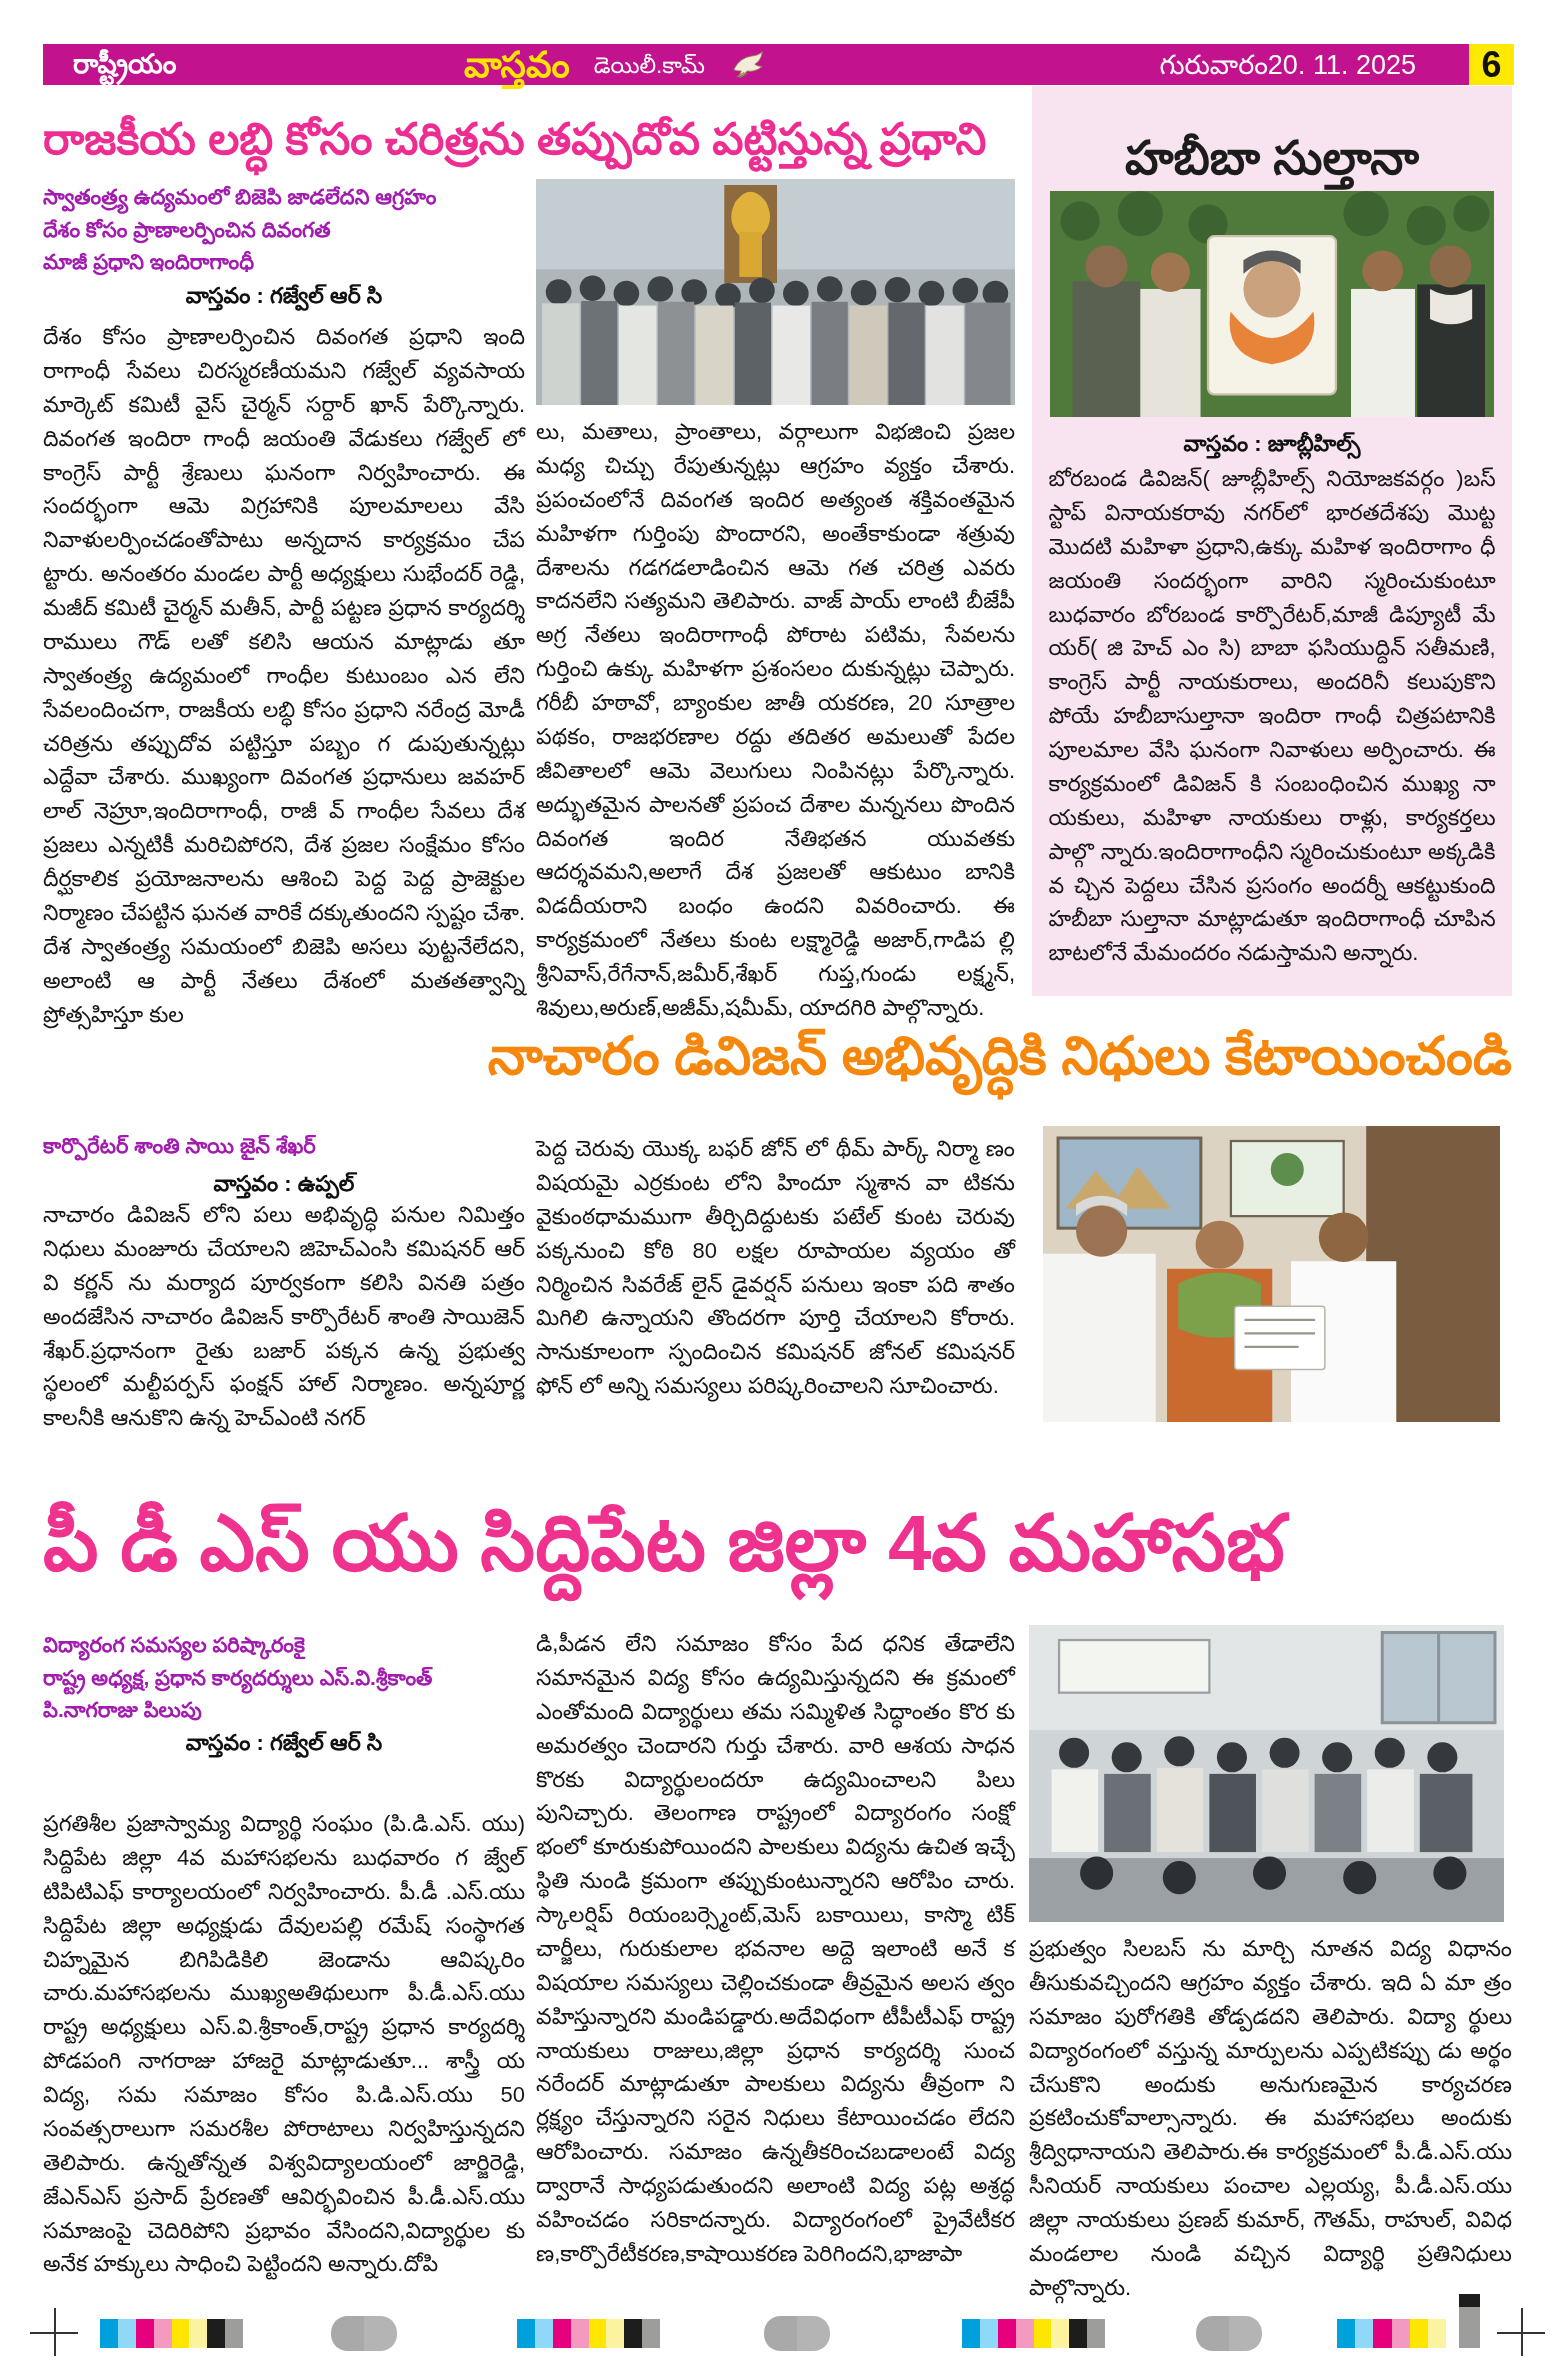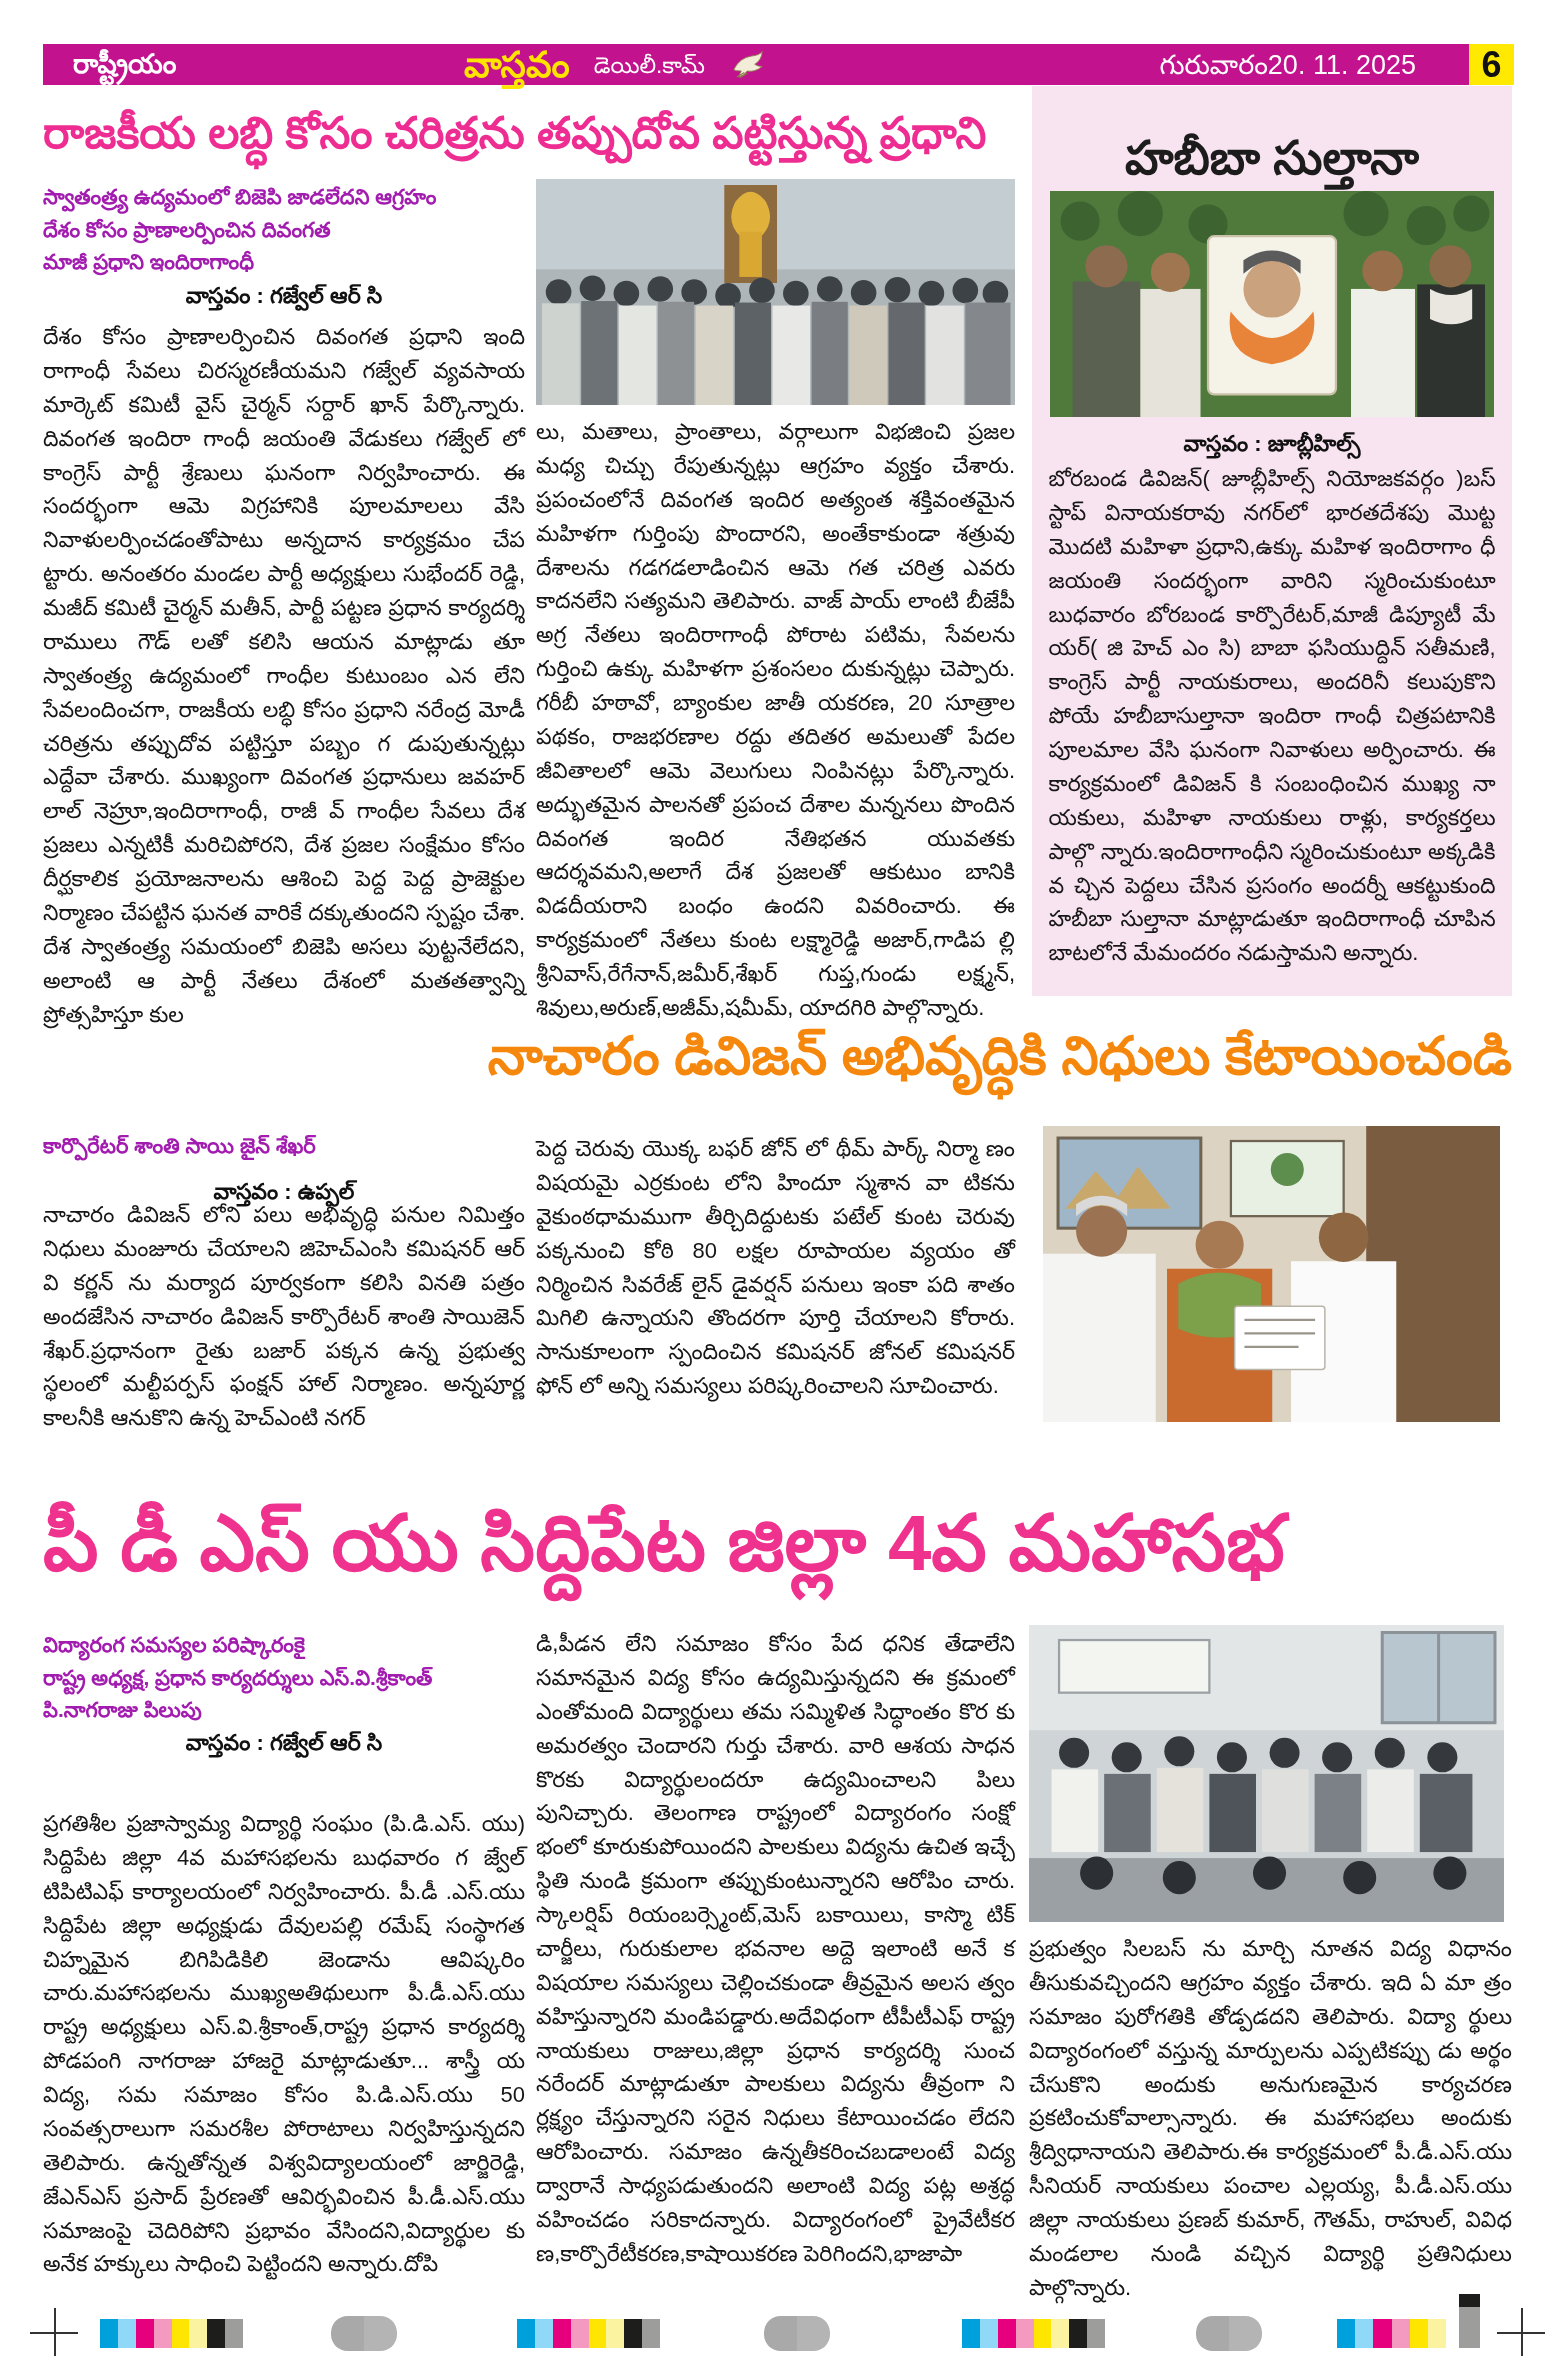--- a/index.html
+++ b/index.html
@@ -18,21 +18,21 @@
     display:flex; align-items:center; }
   .section-label { position:absolute; left:30px; top:4.5px; color:#ffffff; font-weight:bold; font-size:27px; }
   .brand-wrap { position:absolute; left:421px; top:0; height:41px; display:flex; align-items:center; gap:24px; }
   .brand-main { color:#ffe400; font-weight:bold; font-size:36px; line-height:41px; }
   .brand-suffix { color:#ffffff; font-size:22.6px; padding-top:7.5px; }
   .date-label { position:absolute; right:53px; top:6px; color:#ffffff; font-size:27px; }
   .pageno-box { left:1469px; top:44px; width:45px; height:41px; background:#ffe900;
     display:flex; align-items:center; justify-content:center; font-weight:bold; font-size:36px; color:#111; }
 
   
-  .headline1 { left:43px; top:98px; width:978px; height:69px; color:#ee2d92;
+  .headline1 { left:43px; top:104px; width:978px; height:69px; color:#ee2d92;
     font-weight:bold; font-size:44px; line-height:69px; white-space:nowrap; }
   .headline-orange { left:43px; top:1022px; width:1469px; height:68px; color:#f6870d;
     font-weight:bold; font-size:53px; line-height:68px; text-align:right; white-space:nowrap; }
   .headline-big { left:43px; top:1496px; width:1469px; height:95px; color:#f0328f;
     font-weight:bold; font-size:78px; line-height:95px; white-space:nowrap; }
 
   
   .subhead { font-weight:bold; font-size:21px; line-height:1.55; text-align:left; color:#a21caf; }
   .byline  { font-weight:bold; font-size:22px; text-align:center; color:#111; }
   .bodycol { font-size:22px; line-height:1.54; text-align:justify; color:#161616; }
@@ -161,21 +161,21 @@
   </div>
 
   <div class="pink-byline byline">వాస్తవం : జూబ్లీహిల్స్</div>
   <div class="pink-body bodycol">బోరబండ డివిజన్( జూబ్లీహిల్స్ నియోజకవర్గం )బస్ స్టాప్ వినాయకరావు నగర్‌లో భారతదేశపు మొట్ట మొదటి మహిళా ప్రధాని,ఉక్కు మహిళ ఇందిరాగాం ధీ జయంతి సందర్భంగా వారిని స్మరించుకుంటూ బుధవారం బోరబండ కార్పొరేటర్,మాజీ డిప్యూటీ మే యర్( జి హెచ్ ఎం సి) బాబా ఫసియుద్దిన్ సతీమణి, కాంగ్రెస్ పార్టీ నాయకురాలు, అందరినీ కలుపుకొని పోయే హబీబాసుల్తానా ఇందిరా గాంధీ చిత్రపటానికి పూలమాల వేసి ఘనంగా నివాళులు అర్పించారు. ఈ కార్యక్రమంలో డివిజన్ కి సంబంధించిన ముఖ్య నా యకులు, మహిళా నాయకులు రాళ్లు, కార్యకర్తలు పాల్గొ న్నారు.ఇందిరాగాంధీని స్మరించుకుంటూ అక్కడికి వ చ్చిన పెద్దలు చేసిన ప్రసంగం అందర్నీ ఆకట్టుకుంది హబీబా సుల్తానా మాట్లాడుతూ ఇందిరాగాంధీ చూపిన బాటలోనే మేమందరం నడుస్తామని అన్నారు.</div>
 </div>
 
 <div class="abs headline-orange">నాచారం డివిజన్ అభివృద్ధికి నిధులు కేటాయించండి</div>
 
 <div class="abs" style="left:43px; top:1130px; width:482px;">
   <div class="subhead">కార్పొరేటర్ శాంతి సాయి జైన్ శేఖర్</div>
-  <div class="byline" style="margin-top:16px;">వాస్తవం : ఉప్పల్</div>
+  <div class="byline" style="margin-top:8px;">వాస్తవం : ఉప్పల్</div>
 </div>
 
 <div class="abs bodycol" style="left:43px; top:1198px; width:482px; height:256px;">నాచారం డివిజన్ లోని పలు అభివృద్ధి పనుల నిమిత్తం నిధులు మంజూరు చేయాలని జిహెచ్ఎంసి కమిషనర్ ఆర్ వి కర్ణన్ ను మర్యాద పూర్వకంగా కలిసి వినతి పత్రం అందజేసిన నాచారం డివిజన్ కార్పొరేటర్ శాంతి సాయిజెన్ శేఖర్.ప్రధానంగా రైతు బజార్ పక్కన ఉన్న ప్రభుత్వ స్థలంలో మల్టీపర్పస్ ఫంక్షన్ హాల్ నిర్మాణం. అన్నపూర్ణ కాలనీకి ఆనుకొని ఉన్న హెచ్ఎంటి నగర్</div>
 <div class="abs bodycol" style="left:536px; top:1132px; width:479px; height:316px;">పెద్ద చెరువు యొక్క బఫర్ జోన్ లో థీమ్ పార్క్ నిర్మా ణం విషయమై ఎర్రకుంట లోని హిందూ స్మశాన వా టికను వైకుంఠధామముగా తీర్చిదిద్దుటకు పటేల్ కుంట చెరువు పక్కనుంచి కోఠి 80 లక్షల రూపాయల వ్యయం తో నిర్మించిన సివరేజ్ లైన్ డైవర్షన్ పనులు ఇంకా పది శాతం మిగిలి ఉన్నాయని తొందరగా పూర్తి చేయాలని కోరారు. సానుకూలంగా స్పందించిన కమిషనర్ జోనల్ కమిషనర్ ఫోన్ లో అన్ని సమస్యలు పరిష్కరించాలని సూచించారు.</div>
 
 <div class="abs photo" style="left:1043px; top:1126px; width:457px; height:296px;">
   <svg viewBox="0 0 608 394" preserveAspectRatio="none">
     <rect width="608" height="394" fill="#ddd3c2"></rect>
     <rect x="430" y="0" width="178" height="394" fill="#7a5c41"></rect>
     <rect x="20" y="16" width="190" height="120" fill="#9fb6c9" stroke="#6f6351" stroke-width="4"></rect>

